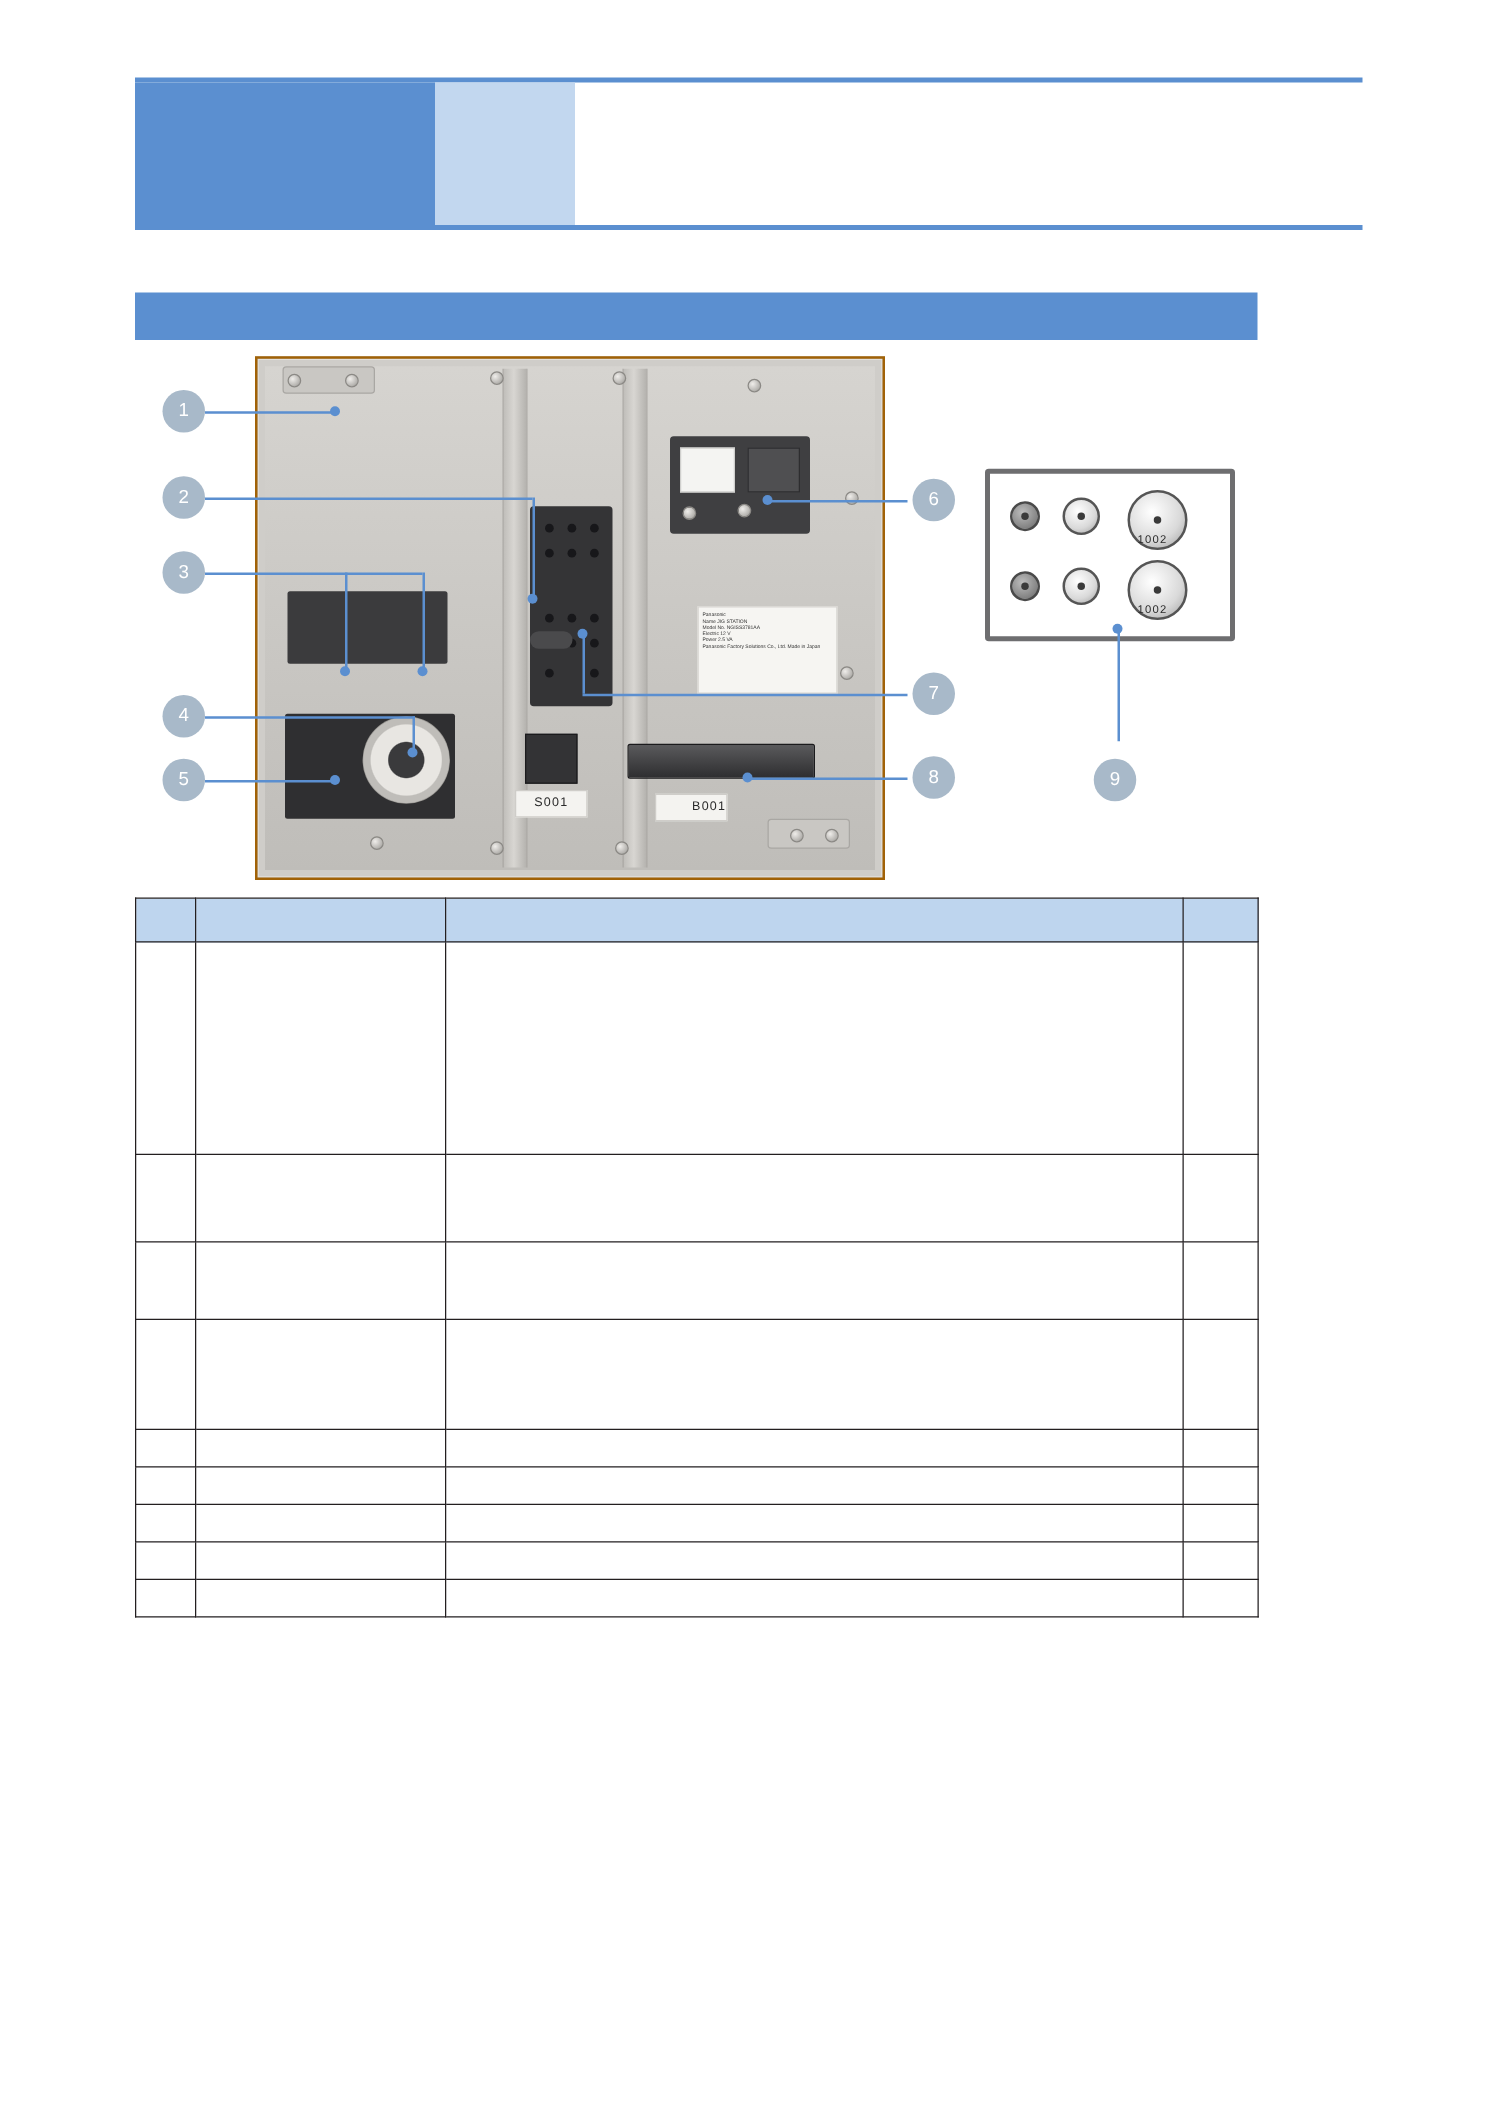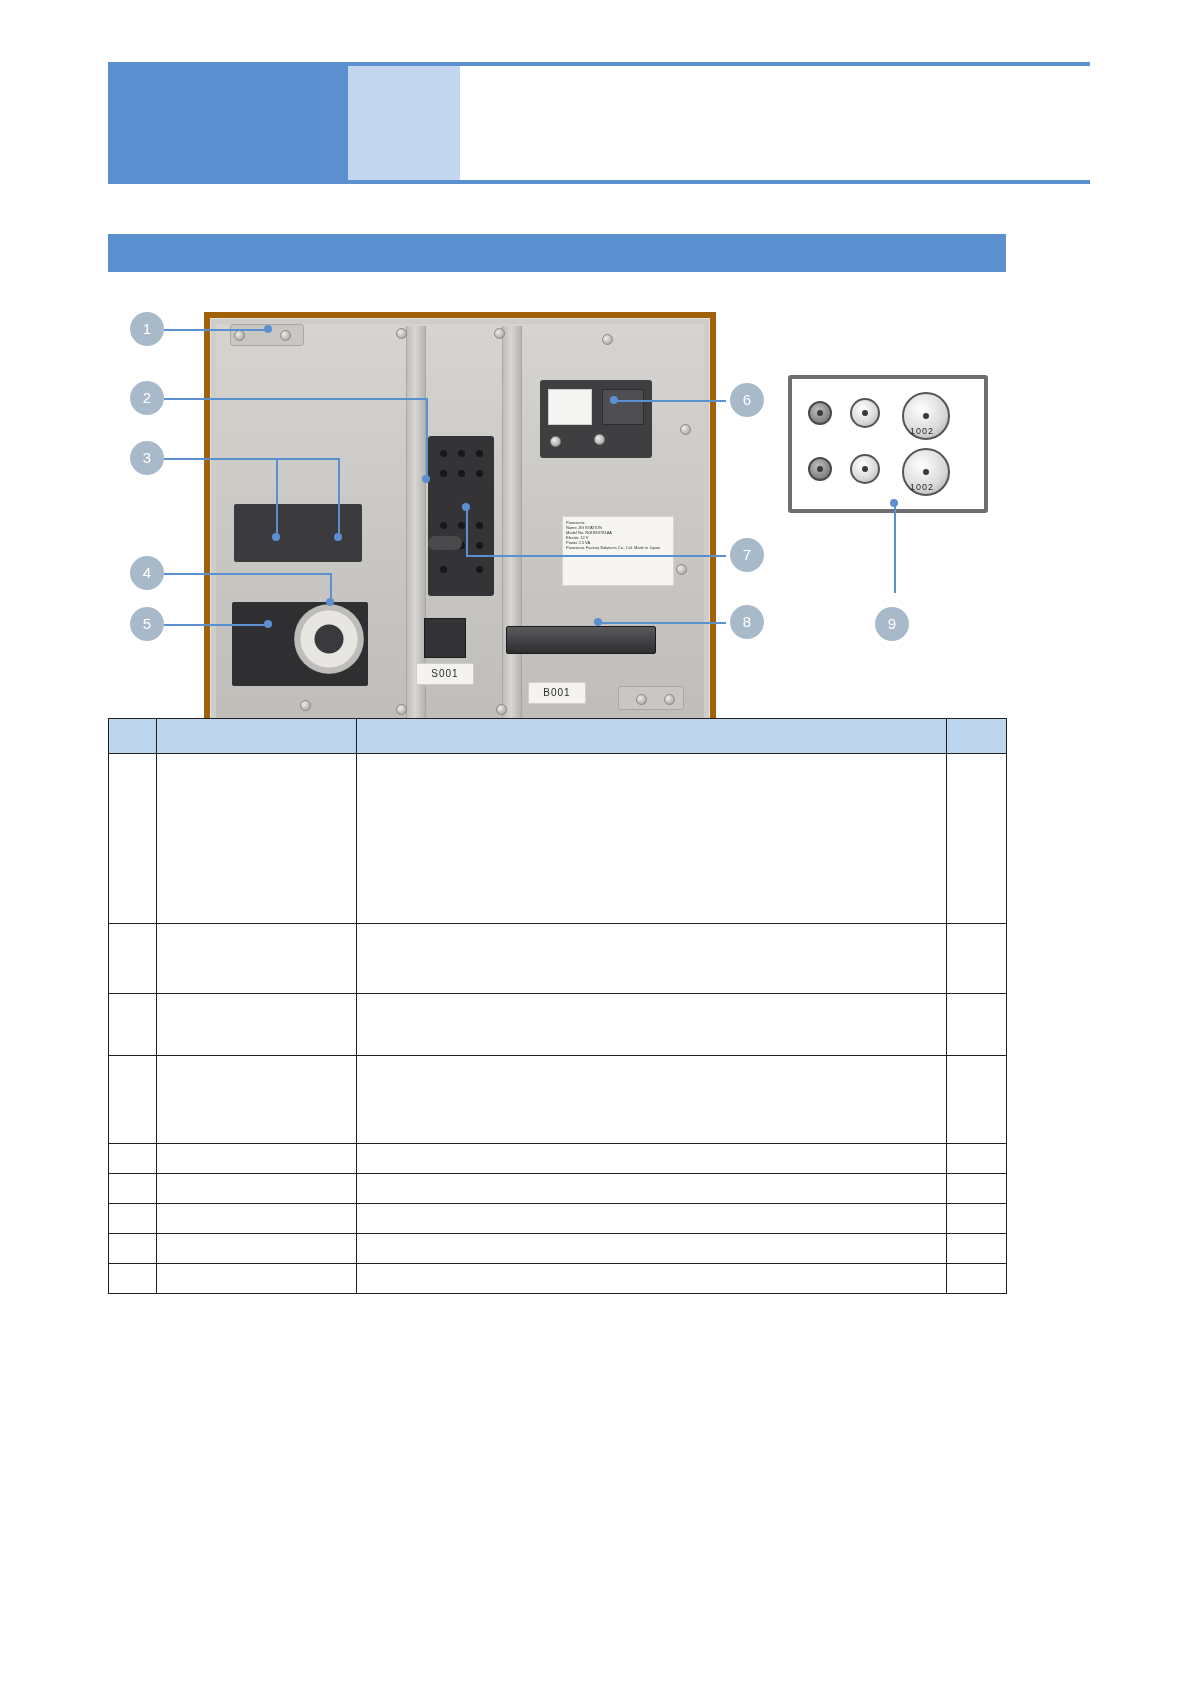--- a/index.html
+++ b/index.html
@@ -111,23 +111,22 @@
     height: 430px;
   }
 
   .photo {
     position: absolute;
     left: 96px;
     top: 0px;
     width: 500px;
     height: 415px;
     background: #cfcdc9;
-    border: 6px solid #a16207;
+    border: 2px solid #a16207;
     box-shadow: 0 0 0 1px #e2e0dd inset;
-    margin-top: 27px;
   }
   
   .photo .plate {
     position: absolute;
     left: 6px; top: 6px; right: 6px; bottom: 6px;
     background: linear-gradient(180deg,#d6d4d0 0%, #c9c7c3 55%, #bfbdb9 100%);
   }
   .photo .rail {
     position: absolute;
     top: 8px;
@@ -217,26 +216,26 @@
   }
   .photo .barcode {
     position: absolute;
     left: 296px; top: 308px; width: 148px; height: 26px;
     background: linear-gradient(180deg,#5a5a5c,#2e2e30);
     border: 1px solid #1b1b1d;
     border-radius: 2px;
   }
   .photo .barcode-tag {
     position: absolute;
-    left: 318px; top: 364px; width: 56px; height: 20px;
+    left: 318px; top: 348px; width: 56px; height: 20px;
     background: #f4f3f0;
     border: 1px solid #cfcdc9;
     font-size: 10px;
     letter-spacing: 1px;
-    text-align: center;
+    text-align: right;
     line-height: 20px;
     color: #2b2b2b;
   }
   .photo .tab-top {
     position: absolute;
     left: 20px; top: 6px; width: 72px; height: 20px;
     background: #c9c7c3;
     border: 1px solid #a9a7a3;
     border-radius: 3px;
   }

